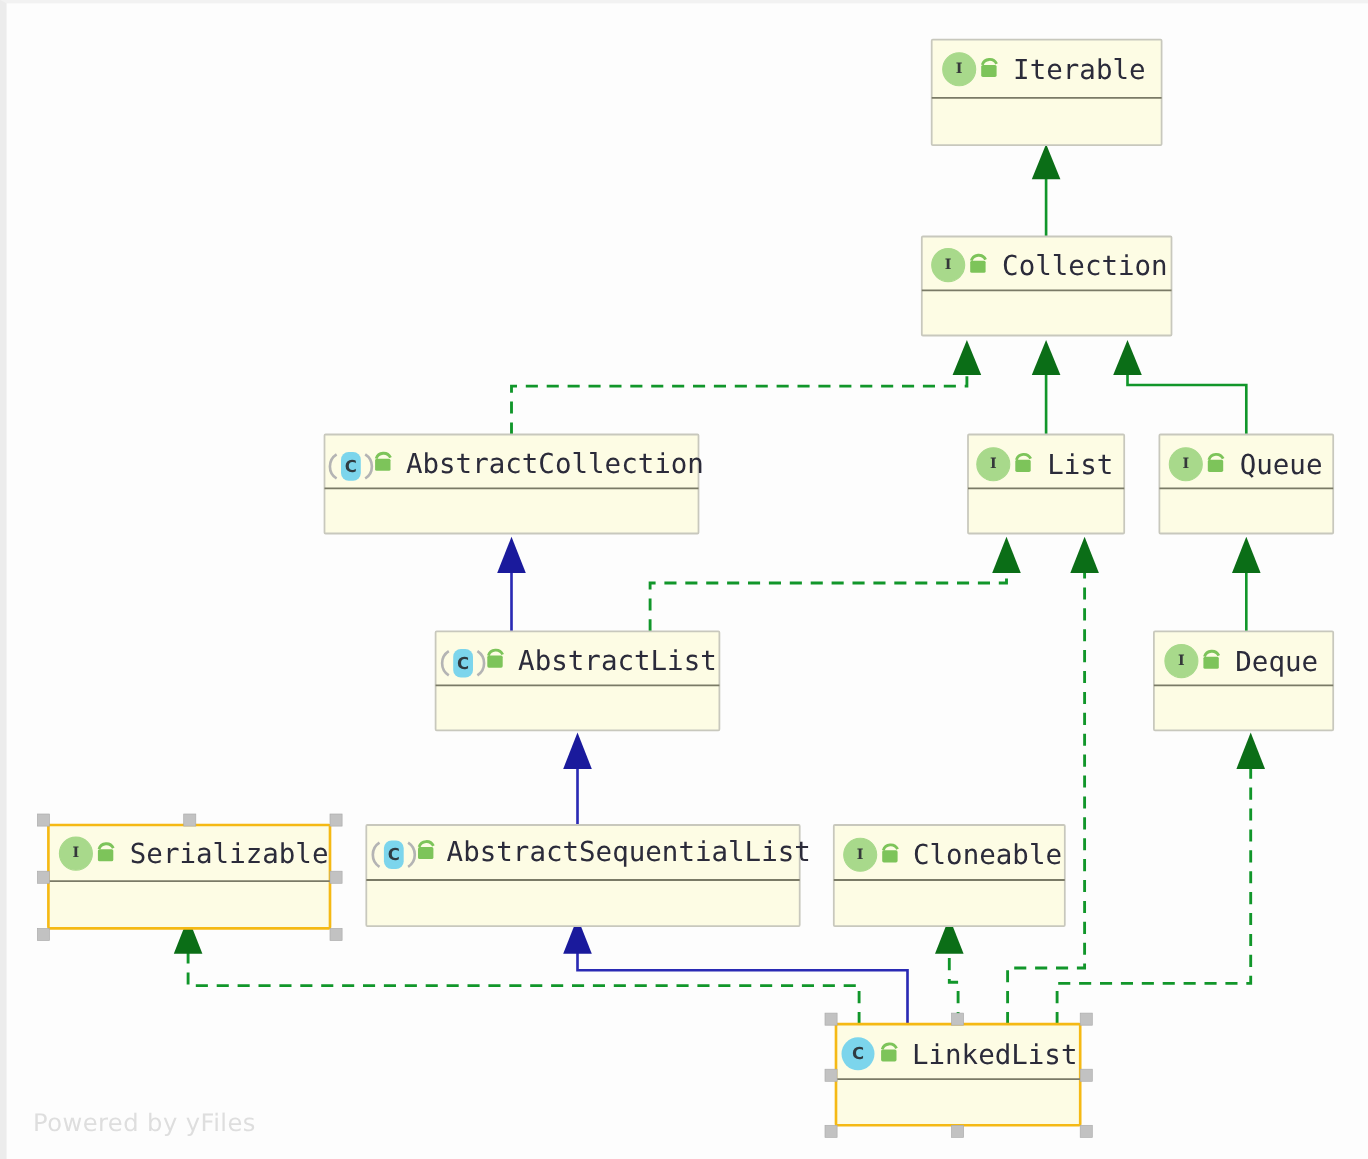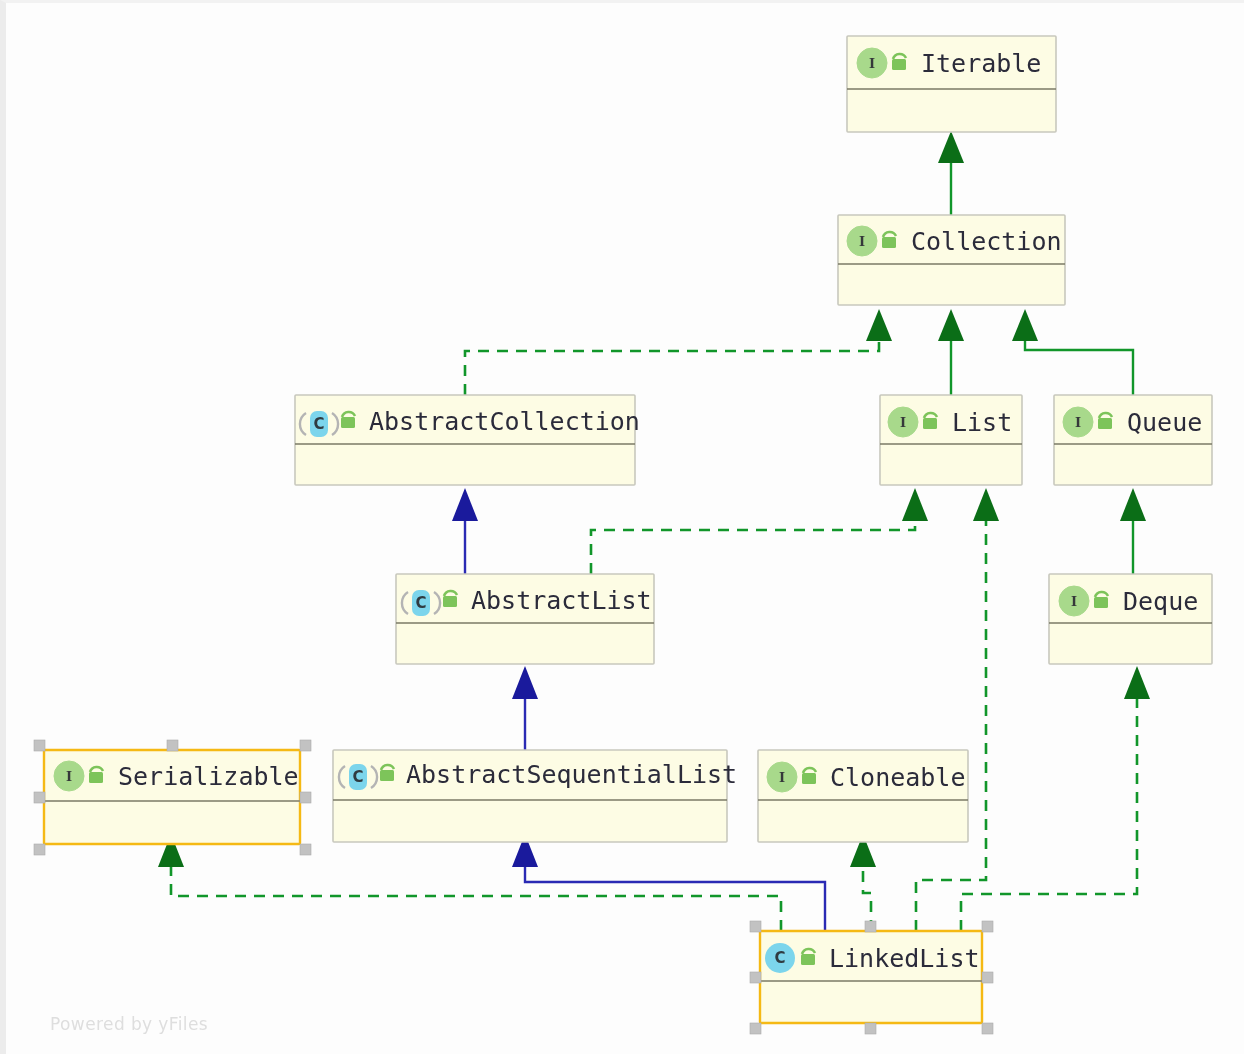--- a/index.html
+++ b/index.html
@@ -100,24 +100,24 @@
   }
   .arrow-green { fill: #0b6e17; }
   .arrow-blue  { fill: #1a1a9c; }
   .sel-handle {
     fill: #c2c2c2;
     stroke: #ababab;
     stroke-width: 0.6;
   }
   .watermark {
     position: absolute;
-    left: 44px;
+    left: 24px;
     bottom: 20px;
     font-family: "DejaVu Sans", sans-serif;
-    font-size: 17px;
+    font-size: 22px;
     color: #dedede;
     letter-spacing: 0.4px;
     user-select: none;
   }
 </style>
 </head>
 <body>
 
 <div id="canvas-wrap">
 

